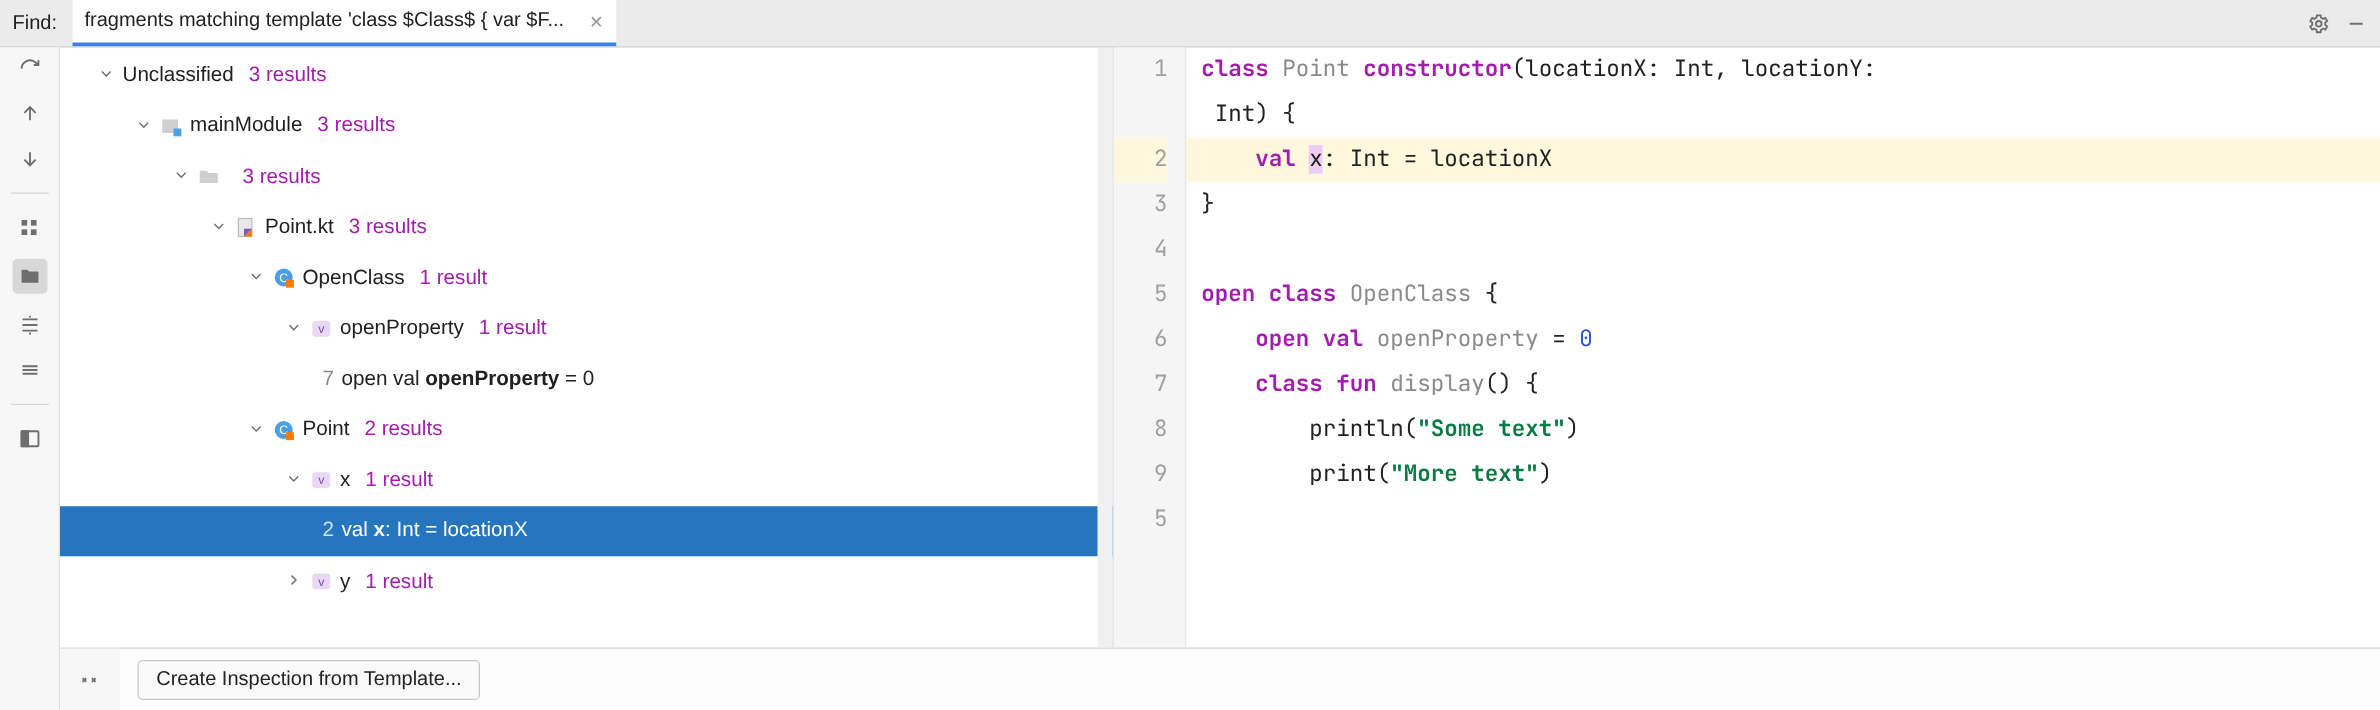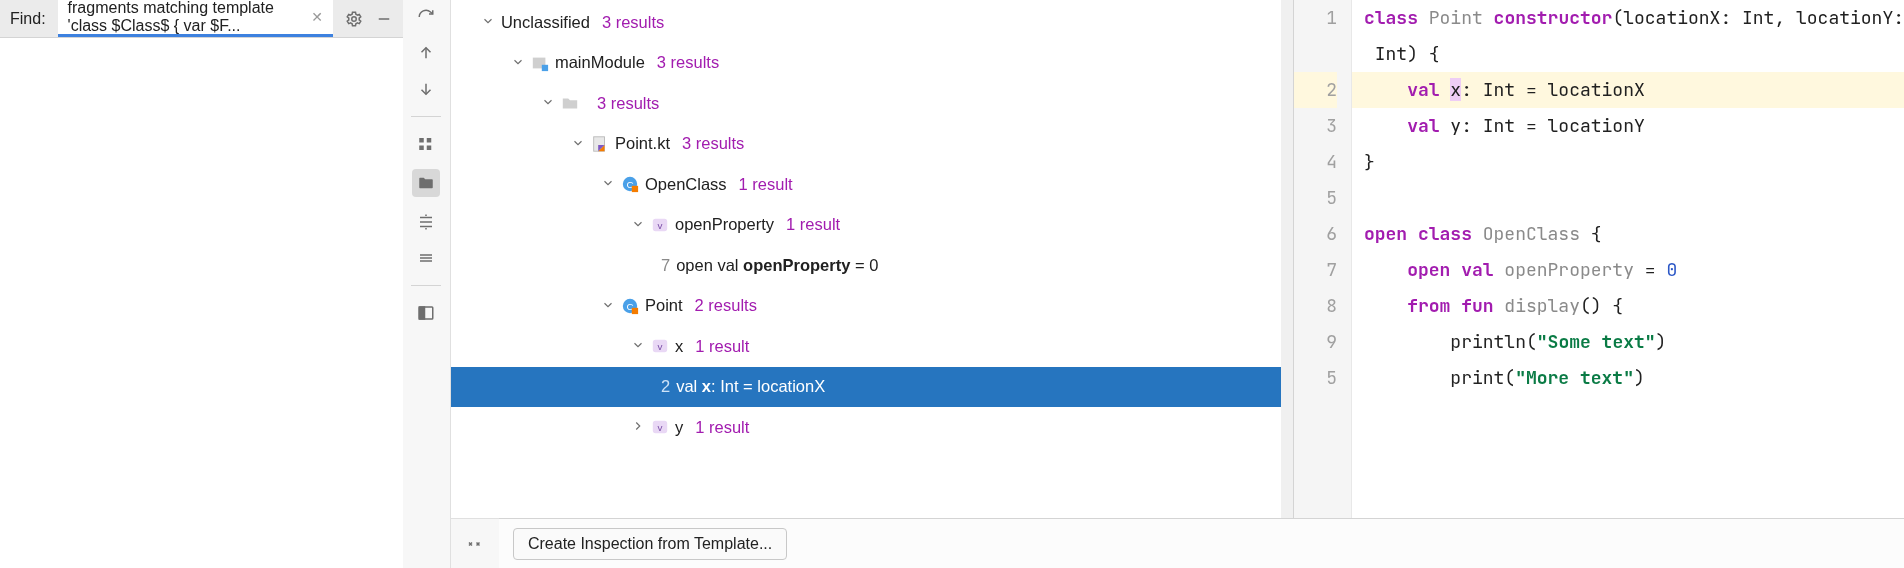--- a/index.html
+++ b/index.html
@@ -1,17 +1,17 @@
 <!DOCTYPE html>
 <html><head>
 <meta charset="utf-8">
 <style>
 * { box-sizing: border-box; margin: 0; padding: 0; }
 body { font-family: -apple-system, "Segoe UI", sans-serif; font-size: 13px; color: #212121; background: #fff; overflow: hidden; width: 1904px; height: 568px; }
-.root { display: flex; flex-direction: row; height: 100%; }
+.root { display: flex; flex-direction: column; height: 100%; }
 .header { display: flex; align-items: center; height: 38px; background: #ebebeb; border-bottom: 1px solid #d4d4d4; padding: 0 10px; }
 .header .find-label { margin-right: 12px; font-size: 16px; }
 .header .tab { display: flex; align-items: center; background: #fff; height: 100%; padding: 0 10px; font-size: 16px; border-bottom: 3px solid #3d81df; }
 .header .tab .close { margin-left: 20px; color: #999; font-size: 14px; }
 .header .spacer { flex: 1; }
 .header .ico { width: 18px; height: 18px; margin-left: 12px; }
 .body { display: flex; flex: 1; min-height: 0; }
 .gutter { width: 48px; background: #f7f7f7; border-right: 1px solid #e0e0e0; display: flex; flex-direction: column; align-items: center; padding-top: 6px; gap: 14px; }
 .gutter .sep { width: 30px; height: 1px; background: #d4d4d4; margin: 2px 0; }
 .gutter .gi { width: 22px; height: 22px; display: flex; align-items: center; justify-content: center; }
@@ -299,26 +299,25 @@
               <div class="ln-it">6</div>
               <div class="ln-it">7</div>
               <div class="ln-it">8</div>
               <div class="ln-it">9</div>
               <div class="ln-it">5</div>
             </div>
         <div class="code" id="code">
               <div class="cl"><span class="kw">class </span><span class="ident">Point </span><span class="kw">constructor</span>(locationX: Int, locationY:</div>
               <div class="cl"> Int) {</div>
               <div class="cl hl">    <span class="kw">val </span><span class="mark">x</span>: Int = locationX</div>
-              <div class="cl">    <span class="kw">val </span>y: Int = locationY</div>
               <div class="cl">}</div>
               <div class="cl"></div>
               <div class="cl"><span class="kw">open class </span><span class="ident">OpenClass </span>{</div>
               <div class="cl">    <span class="kw">open val </span><span class="ident">openProperty </span>= <span class="num">0</span></div>
-              <div class="cl">    <span class="kw">from fun </span><span class="ident">display</span>() {</div>
+              <div class="cl">    <span class="kw">class fun </span><span class="ident">display</span>() {</div>
               <div class="cl">        <span class="fn-it">println</span>(<span class="str">"Some text"</span>)</div>
               <div class="cl">        <span class="fn-it">print</span>(<span class="str">"More text"</span>)</div>
             </div>
       </div>
     </div>
     <div style="display:flex">
       <div class="more-gutter">
         <svg width="18" height="8" viewBox="0 0 24 8" fill="none" stroke="#6e6e6e" stroke-width="2">
               <path d="M4 2l4 4M4 6l4-4"></path>
               <path d="M14 2l4 4M14 6l4-4"></path>

